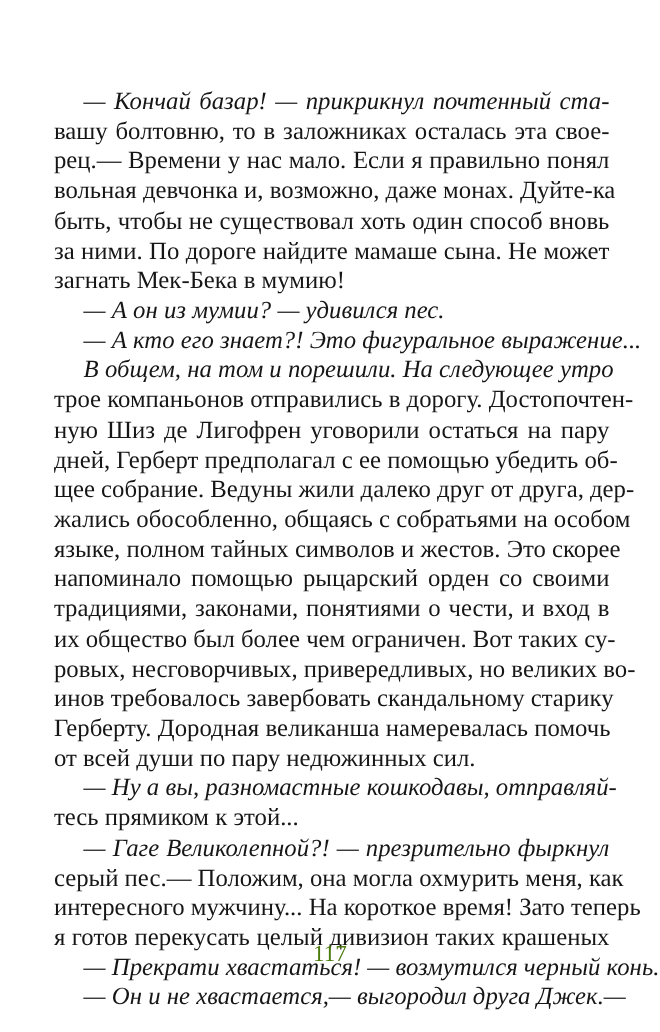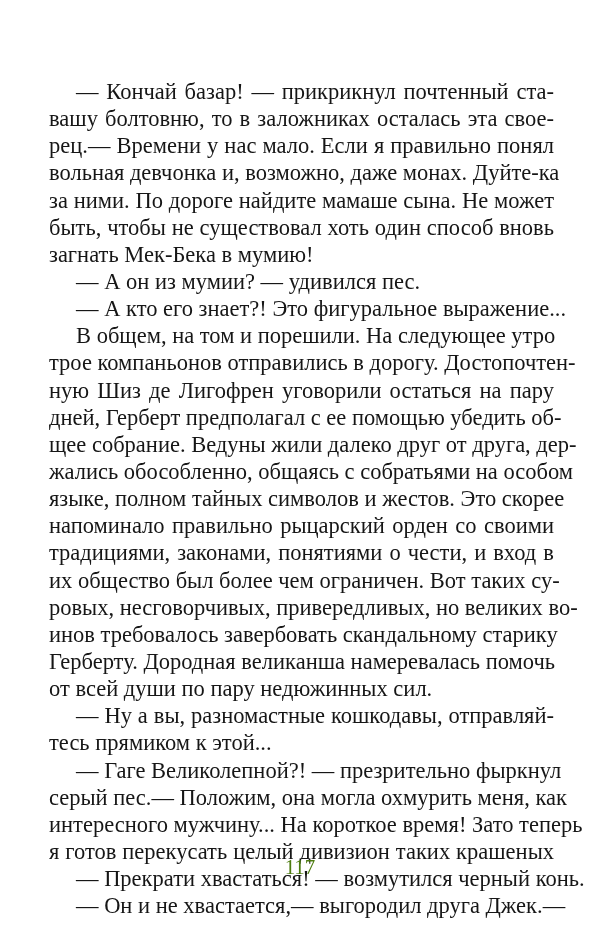--- a/index.html
+++ b/index.html
@@ -14,54 +14,54 @@
     line-height: 27.15px;
     color: #161616;
   }
   .line {
     display: block;
     white-space: nowrap;
     text-align: justify;
     text-align-last: justify;
     height: 27.15px;
   }
-  .line.indent { padding-left: 27px; }
+  .line.indent { padding-left: 27px; font-style: italic; }
   .line.last { text-align-last: left; }
   .page-number {
     position: absolute;
     top: 855px;
     left: 0;
     width: 600px;
     text-align: center;
     font-family: "Liberation Serif", serif;
     font-size: 21px;
     color: #4d7c0f;
   }
 </style>
 </head>
 <body>
 
 <div class="page" id="page-body">
     <span class="line indent">— Кончай базар! — прикрикнул почтенный ста-</span>
     <span class="line">вашу болтовню, то в заложниках осталась эта свое-</span>
     <span class="line">рец.— Времени у нас мало. Если я правильно понял</span>
     <span class="line">вольная девчонка и, возможно, даже монах. Дуйте-ка</span>
+    <span class="line">быть, чтобы не существовал хоть один способ вновь</span>
     <span class="line">за ними. По дороге найдите мамаше сына. Не может</span>
-    <span class="line">быть, чтобы не существовал хоть один способ вновь</span>
     <span class="line last">загнать Мек-Бека в мумию!</span>
     <span class="line indent last">— А он из мумии? — удивился пес.</span>
     <span class="line indent">— А кто его знает?! Это фигуральное выражение...</span>
     <span class="line indent">В общем, на том и порешили. На следующее утро</span>
     <span class="line">трое компаньонов отправились в дорогу. Достопочтен-</span>
     <span class="line">ную Шиз де Лигофрен уговорили остаться на пару</span>
     <span class="line">дней, Герберт предполагал с ее помощью убедить об-</span>
     <span class="line">щее собрание. Ведуны жили далеко друг от друга, дер-</span>
     <span class="line">жались обособленно, общаясь с собратьями на особом</span>
     <span class="line">языке, полном тайных символов и жестов. Это скорее</span>
-    <span class="line">напоминало правильно рыцарский орден со своими</span>
+    <span class="line">напоминало помощью рыцарский орден со своими</span>
     <span class="line">традициями, законами, понятиями о чести, и вход в</span>
     <span class="line">их общество был более чем ограничен. Вот таких су-</span>
     <span class="line">ровых, несговорчивых, привередливых, но великих во-</span>
     <span class="line">инов требовалось завербовать скандальному старику</span>
     <span class="line">Герберту. Дородная великанша намеревалась помочь</span>
     <span class="line last">от всей души по пару недюжинных сил.</span>
     <span class="line indent">— Ну а вы, разномастные кошкодавы, отправляй-</span>
     <span class="line last">тесь прямиком к этой...</span>
     <span class="line indent">— Гаге Великолепной?! — презрительно фыркнул</span>
     <span class="line">серый пес.— Положим, она могла охмурить меня, как</span>

